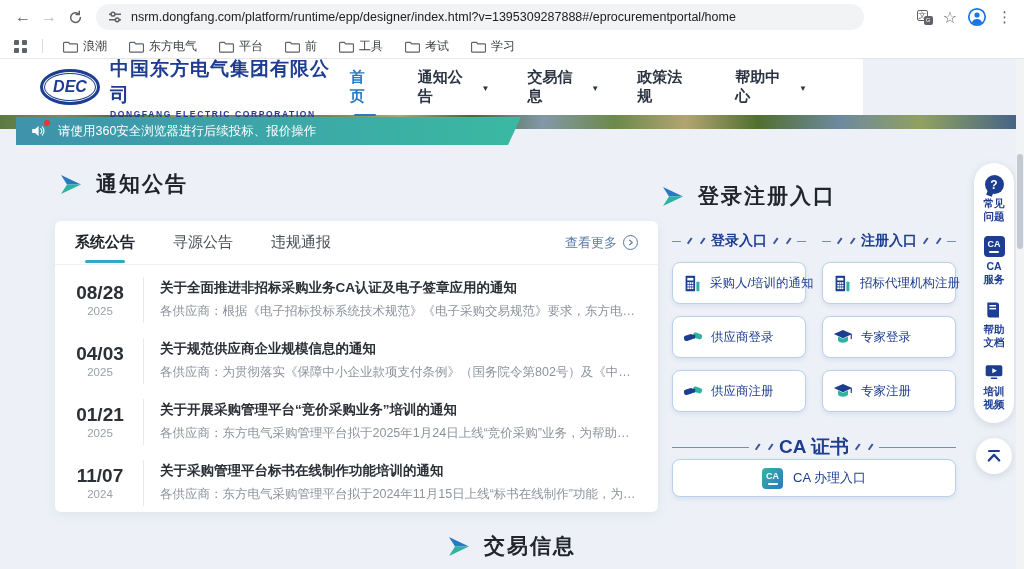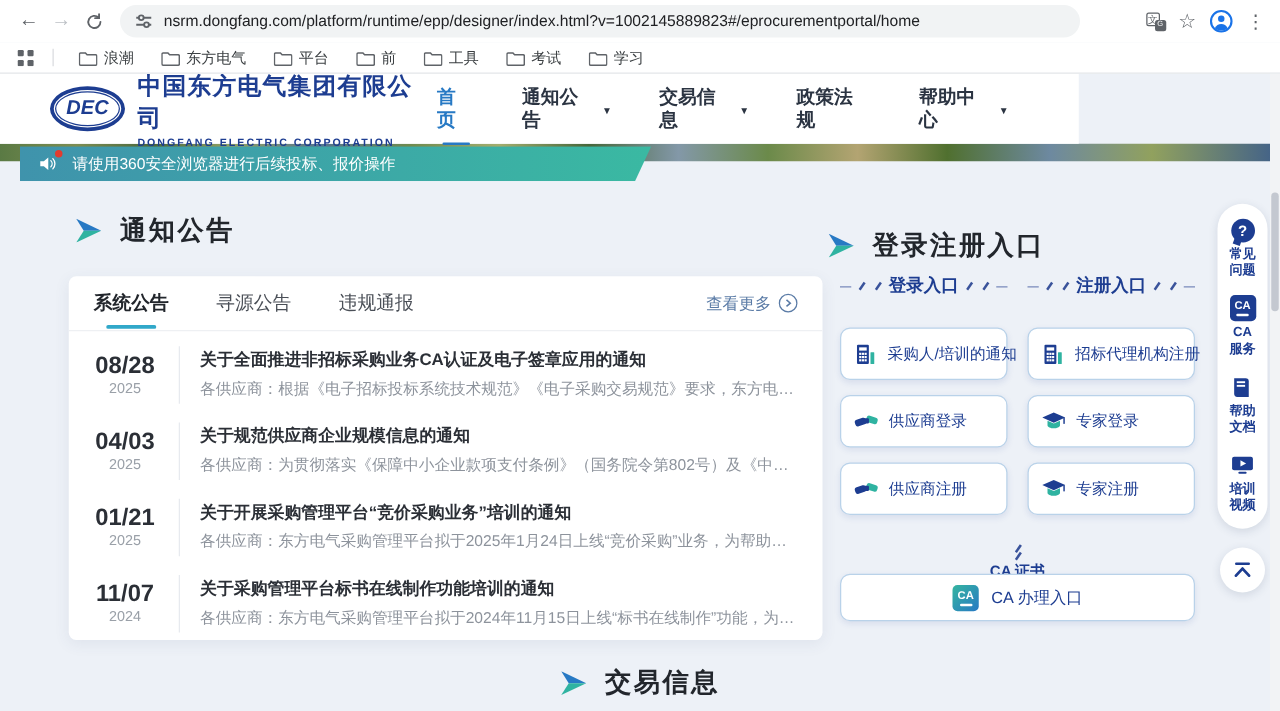--- a/index.html
+++ b/index.html
@@ -66,28 +66,28 @@
   .notice-row { display:flex; align-items:center; height:61px; }
   .date-block { width:66px; text-align:center; flex:0 0 auto; }
   .date-md { font-size:19px; font-weight:bold; color:#2b2f36; }
   .date-y { font-size:11.5px; color:#9aa0a8; margin-top:1px; }
   .row-div { width:1px; height:46px; background:#e7eaef; margin:0 16px 0 10px; flex:0 0 auto; }
   .row-text { flex:1 1 auto; min-width:0; }
   .row-title { font-size:13.5px; font-weight:bold; color:#2b2f36; white-space:nowrap; overflow:hidden; text-overflow:ellipsis; }
   .row-desc { font-size:12.5px; color:#8d939c; margin-top:6px; white-space:nowrap; overflow:hidden; text-overflow:ellipsis; }
 
   
-  .group-labels { position:absolute; left:672px; top:220px; width:284px; display:flex; gap:16px; z-index:5; }
+  .group-labels { position:absolute; left:672px; top:232px; width:284px; display:flex; gap:16px; z-index:5; }
   .group-label { flex:1; display:flex; align-items:center; gap:4px; color:#1d3d91; font-weight:bold; font-size:14px; }
   .g-line { flex:1; height:1px; background:#3a539b; opacity:.65; }
   .g-tick { width:7px; height:1.5px; background:#3a539b; transform:rotate(-55deg); margin:0 1px; }
   .btn-grid { position:absolute; left:672px; top:262px; width:286px; display:grid; grid-template-columns:134px 134px; column-gap:16px; row-gap:12px; z-index:5; }
   .entry-btn { height:42px; background:#ffffff; border:1px solid #b9d2e9; border-radius:8px; box-shadow:0 2px 5px rgba(29,61,145,.10); display:flex; align-items:center; gap:8px; padding:0 10px; cursor:pointer; font-family:inherit; }
   .entry-label { font-size:12.5px; color:#1d3d91; white-space:nowrap; }
-  .ca-label-row { position:absolute; left:672px; top:434px; width:284px; display:flex; align-items:center; gap:4px; color:#1d3d91; font-weight:bold; font-size:12px; z-index:5;flex-direction:column; }
+  .ca-label-row { position:absolute; left:672px; top:434px; width:284px; display:flex; align-items:center; gap:4px; color:#1d3d91; font-weight:bold; font-size:19px; z-index:5; }
   .ca-btn { position:absolute; left:672px; top:459px; width:284px; height:38px; background:#ffffff; border:1px solid #b9d2e9; border-radius:8px; box-shadow:0 2px 5px rgba(29,61,145,.10); display:flex; align-items:center; justify-content:center; gap:10px; cursor:pointer; z-index:5; font-family:inherit; }
   .ca-btn-label { font-size:13px; color:#1d3d91; }
   .ca-badge { width:21px; height:21px; border-radius:4px; background:linear-gradient(135deg,#35b5a0,#2779c4); color:#fff; font-size:9px; font-weight:bold; display:flex; align-items:center; justify-content:center; flex-direction:column; line-height:1; }
   .ca-badge .ul { width:10px; height:2px; background:#fff; margin-top:2px; border-radius:1px; }
   .ca-badge.navy { background:#1d3d91; }
 
   
   .rail { position:absolute; left:974px; top:163px; width:40px; background:#ffffff; border-radius:20px; box-shadow:0 2px 8px rgba(40,60,100,.15); display:flex; flex-direction:column; align-items:center; gap:13px; padding:12px 0; z-index:15; }
   .rail-item { display:flex; flex-direction:column; align-items:center; gap:3px; cursor:pointer; }
   .rail-label { font-size:10.5px; color:#1d3d91; font-weight:bold; line-height:1.25; text-align:center; }
@@ -118,21 +118,21 @@
       <span>
         <svg width="14" height="14" viewBox="0 0 14 14">
             <g stroke="#5f6368" stroke-width="1.5" fill="#f1f3f4">
               <line x1="1" y1="4.2" x2="13" y2="4.2"></line>
               <circle cx="5" cy="4.2" r="1.9"></circle>
               <line x1="1" y1="9.8" x2="13" y2="9.8"></line>
               <circle cx="9.2" cy="9.8" r="1.9"></circle>
             </g>
           </svg>
       </span>
-      <span class="url-text">nsrm.dongfang.com/platform/runtime/epp/designer/index.html?v=1002145889823#/eprocurementportal/home</span>
+      <span class="url-text">nsrm.dongfang.com/platform/runtime/epp/designer/index.html?v=1395309287888#/eprocurementportal/home</span>
     </div>
     <div class="tb-right">
       <div class="translate-box">
         <span class="zi">文</span>
         <span class="gz">G</span>
       </div>
       <div class="star">☆</div>
       <div>
         <svg width="20" height="20" viewBox="0 0 20 20">
           <circle cx="10" cy="10" r="8.2" fill="none" stroke="#1a73e8" stroke-width="1.7"></circle>

